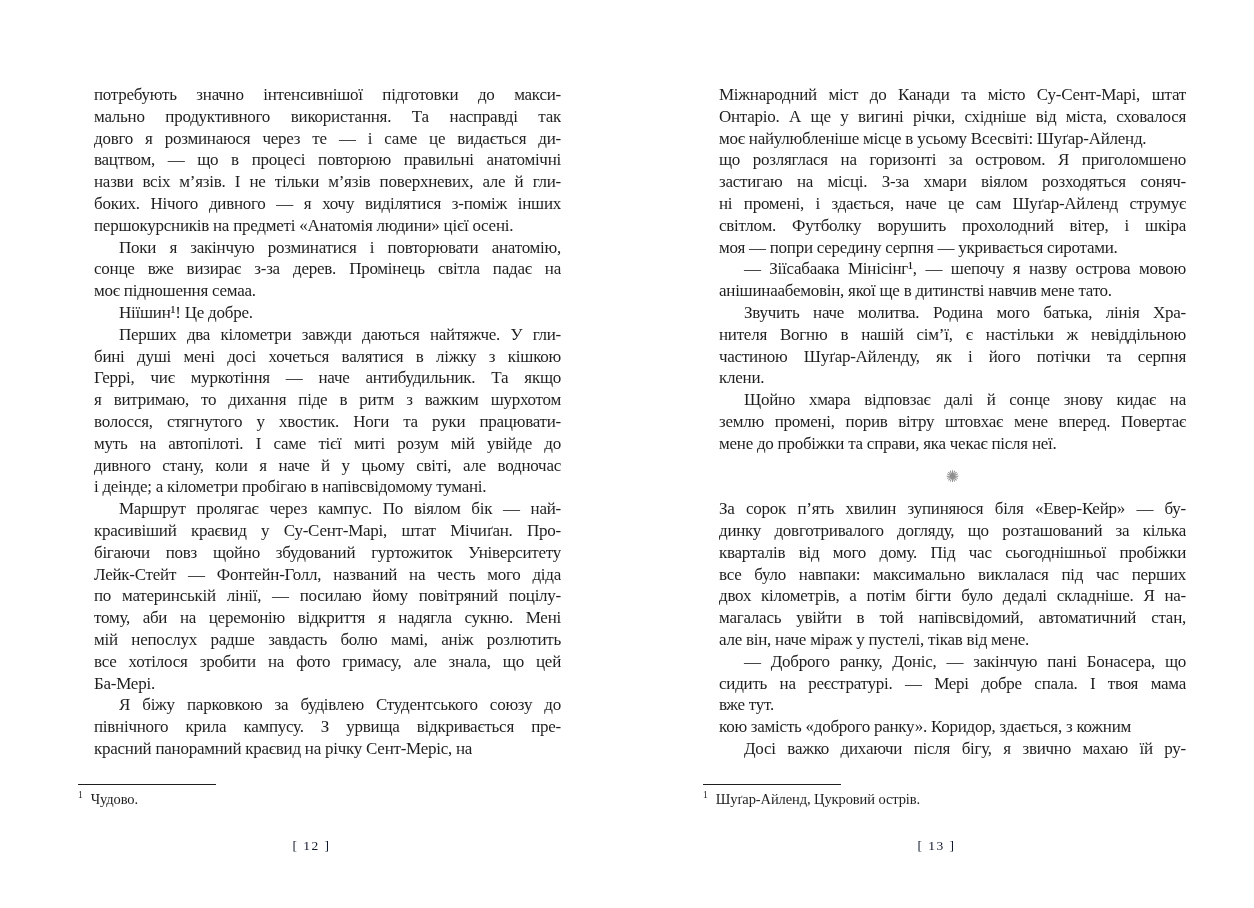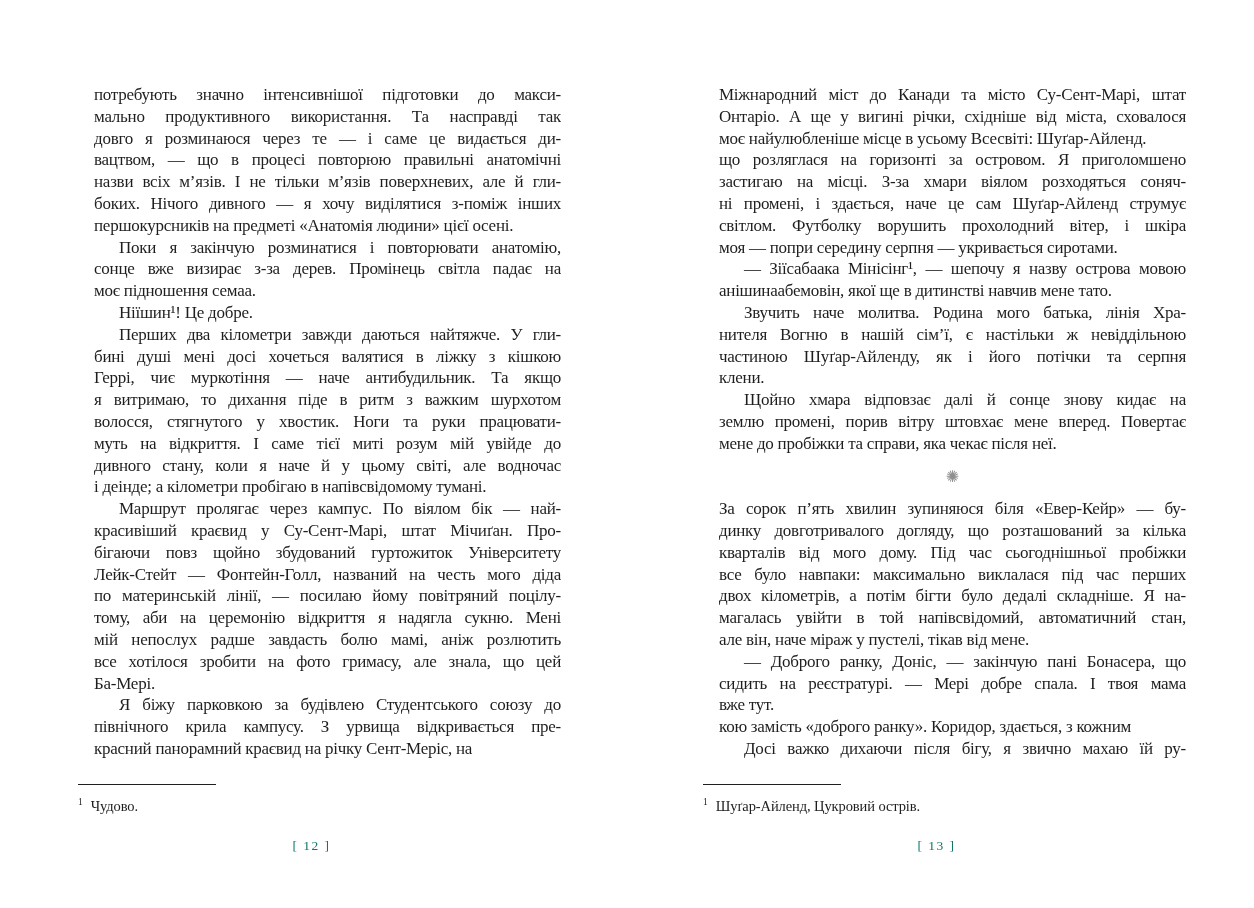--- a/index.html
+++ b/index.html
@@ -18,25 +18,25 @@
     white-space:nowrap; overflow:hidden;
   }
   .line.indent { text-indent:25px; }
   .line.last   { text-align-last:left; }
   .ornament {
     height:43.6px; display:flex; align-items:center; justify-content:center;
     color:#8f8f8f; font-size:16px;
   }
   .footnote { position:absolute; top:784px; left:0; width:100%; }
   .footnote-rule { width:138px; height:0; border-top:1.3px solid #1e1e1e; }
-  .footnote-text { margin-top:8px; font-size:14.5px; letter-spacing:-0.1px; line-height:19px; }
+  .footnote-text { margin-top:1px; font-size:14.5px; letter-spacing:-0.1px; line-height:19px; }
   .footnote-text sup { font-size:9.5px; margin-right:8px; vertical-align:super; }
   .page-number {
     position:absolute; top:838px; left:0; width:100%;
-    text-align:center; font-size:13.5px; letter-spacing:1.5px; color:#0f766e;
+    text-align:center; font-size:13.5px; letter-spacing:1.5px; color:#0f172a;
   }
 </style>
 </head>
 <body>
 
 <div class="spread">
 
   <section class="page page--left">
     <div class="page-body">
         <div class="line">потребують значно інтенсивнішої підготовки до макси-</div>
@@ -48,21 +48,21 @@
         <div class="line last">першокурсників на предметі «Анатомія людини» цієї осені.</div>
         <div class="line indent">Поки я закінчую розминатися і повторювати анатомію,</div>
         <div class="line">сонце вже визирає з-за дерев. Промінець світла падає на</div>
         <div class="line last">моє підношення семаа.</div>
         <div class="line indent last">Ніїшин¹! Це добре.</div>
         <div class="line indent">Перших два кілометри завжди даються найтяжче. У гли-</div>
         <div class="line">бині душі мені досі хочеться валятися в ліжку з кішкою</div>
         <div class="line">Геррі, чиє муркотіння — наче антибудильник. Та якщо</div>
         <div class="line">я витримаю, то дихання піде в ритм з важким шурхотом</div>
         <div class="line">волосся, стягнутого у хвостик. Ноги та руки працювати-</div>
-        <div class="line">муть на відкриття. І саме тієї миті розум мій увійде до</div>
+        <div class="line">муть на автопілоті. І саме тієї миті розум мій увійде до</div>
         <div class="line">дивного стану, коли я наче й у цьому світі, але водночас</div>
         <div class="line last">і деінде; а кілометри пробігаю в напівсвідомому тумані.</div>
         <div class="line indent">Маршрут пролягає через кампус. По віялом бік — най-</div>
         <div class="line">красивіший краєвид у Су-Сент-Марі, штат Мічиґан. Про-</div>
         <div class="line">бігаючи повз щойно збудований гуртожиток Університету</div>
         <div class="line">Лейк-Стейт — Фонтейн-Голл, названий на честь мого діда</div>
         <div class="line">по материнській лінії, — посилаю йому повітряний поцілу-</div>
         <div class="line">тому, аби на церемонію відкриття я надягла сукню. Мені</div>
         <div class="line">мій непослух радше завдасть болю мамі, аніж розлютить</div>
         <div class="line">все хотілося зробити на фото гримасу, але знала, що цей</div>

